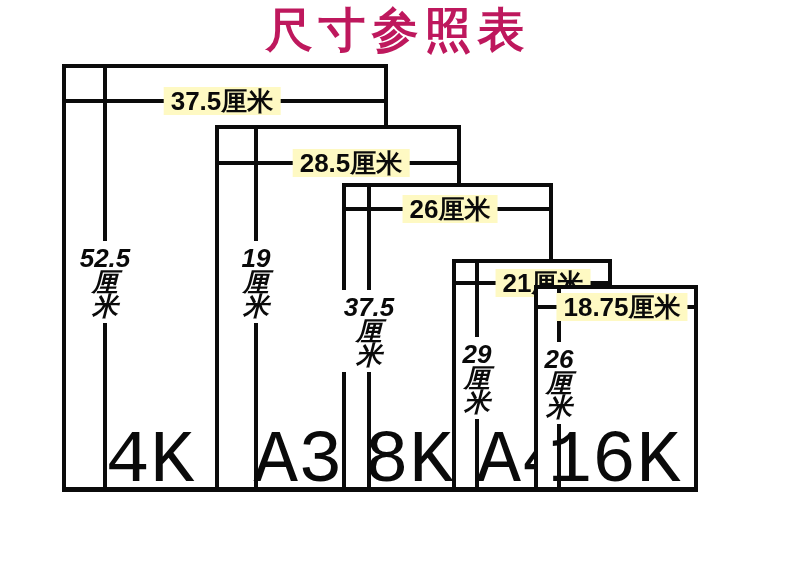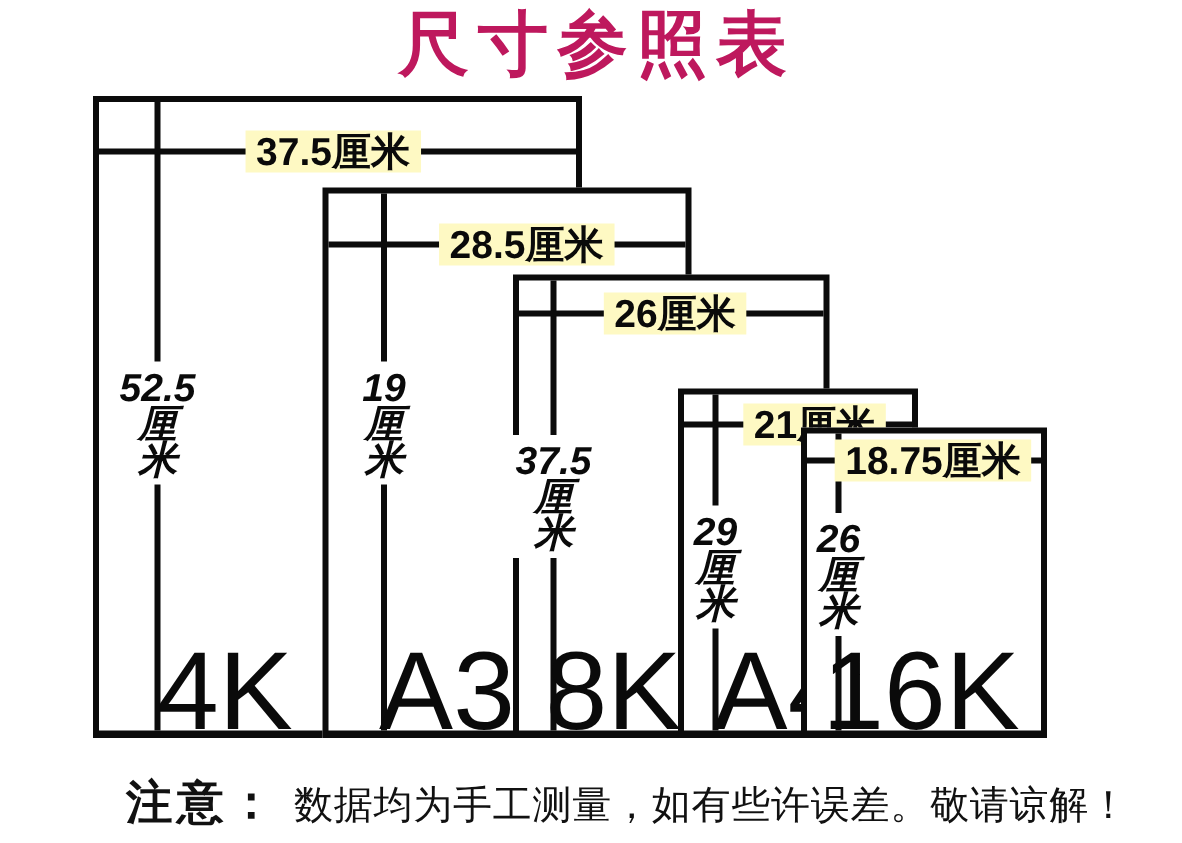--- a/index.html
+++ b/index.html
@@ -27,21 +27,21 @@
   }
   .hlabel{
     position:absolute;transform:translate(-50%,-50%);
     background:#ffffff;padding:5px 3px;text-align:center;
     font-size:26px;font-weight:700;line-height:24px;font-style:italic;
   }
   .hlabel .hval{display:block;white-space:nowrap;}
   .hlabel .hunit{display:block;width:1.15em;margin:0 auto;word-break:break-all;line-height:24px;}
   .pname{
     position:absolute;bottom:-2px;transform:translateX(-50%);
-    font-family:Liberation Sans, sans-serif;
+    font-family:Liberation Mono, monospace;
     font-size:74px;line-height:56px;white-space:nowrap;color:#0a0a0a;
   }
   .note{
     position:absolute;left:84px;top:514px;white-space:nowrap;color:#111;
   }
   .note-prefix{font-size:31px;font-weight:700;letter-spacing:3px;margin-right:10px;vertical-align:baseline;}
   .note-text{font-size:26px;font-weight:500;letter-spacing:0.5px;vertical-align:baseline;}
 </style>
 </head>
 <body>
@@ -102,17 +102,14 @@
       <div class="wlabel" style="left:84px;top:18px">18.75厘米</div>
       <div class="hlabel" style="left:21px;top:94px">
         <span class="hval">26</span>
         <span class="hunit">厘米</span>
       </div>
       <div class="pname" style="left:76px">16K</div>
     </div>
 
   </div>
 
-  <div class="note">
-    <span class="note-prefix">注意：</span><span class="note-text">数据均为手工测量，如有些许误差。敬请谅解！</span>
-  </div>
 
 </div>
 
 </body></html>

